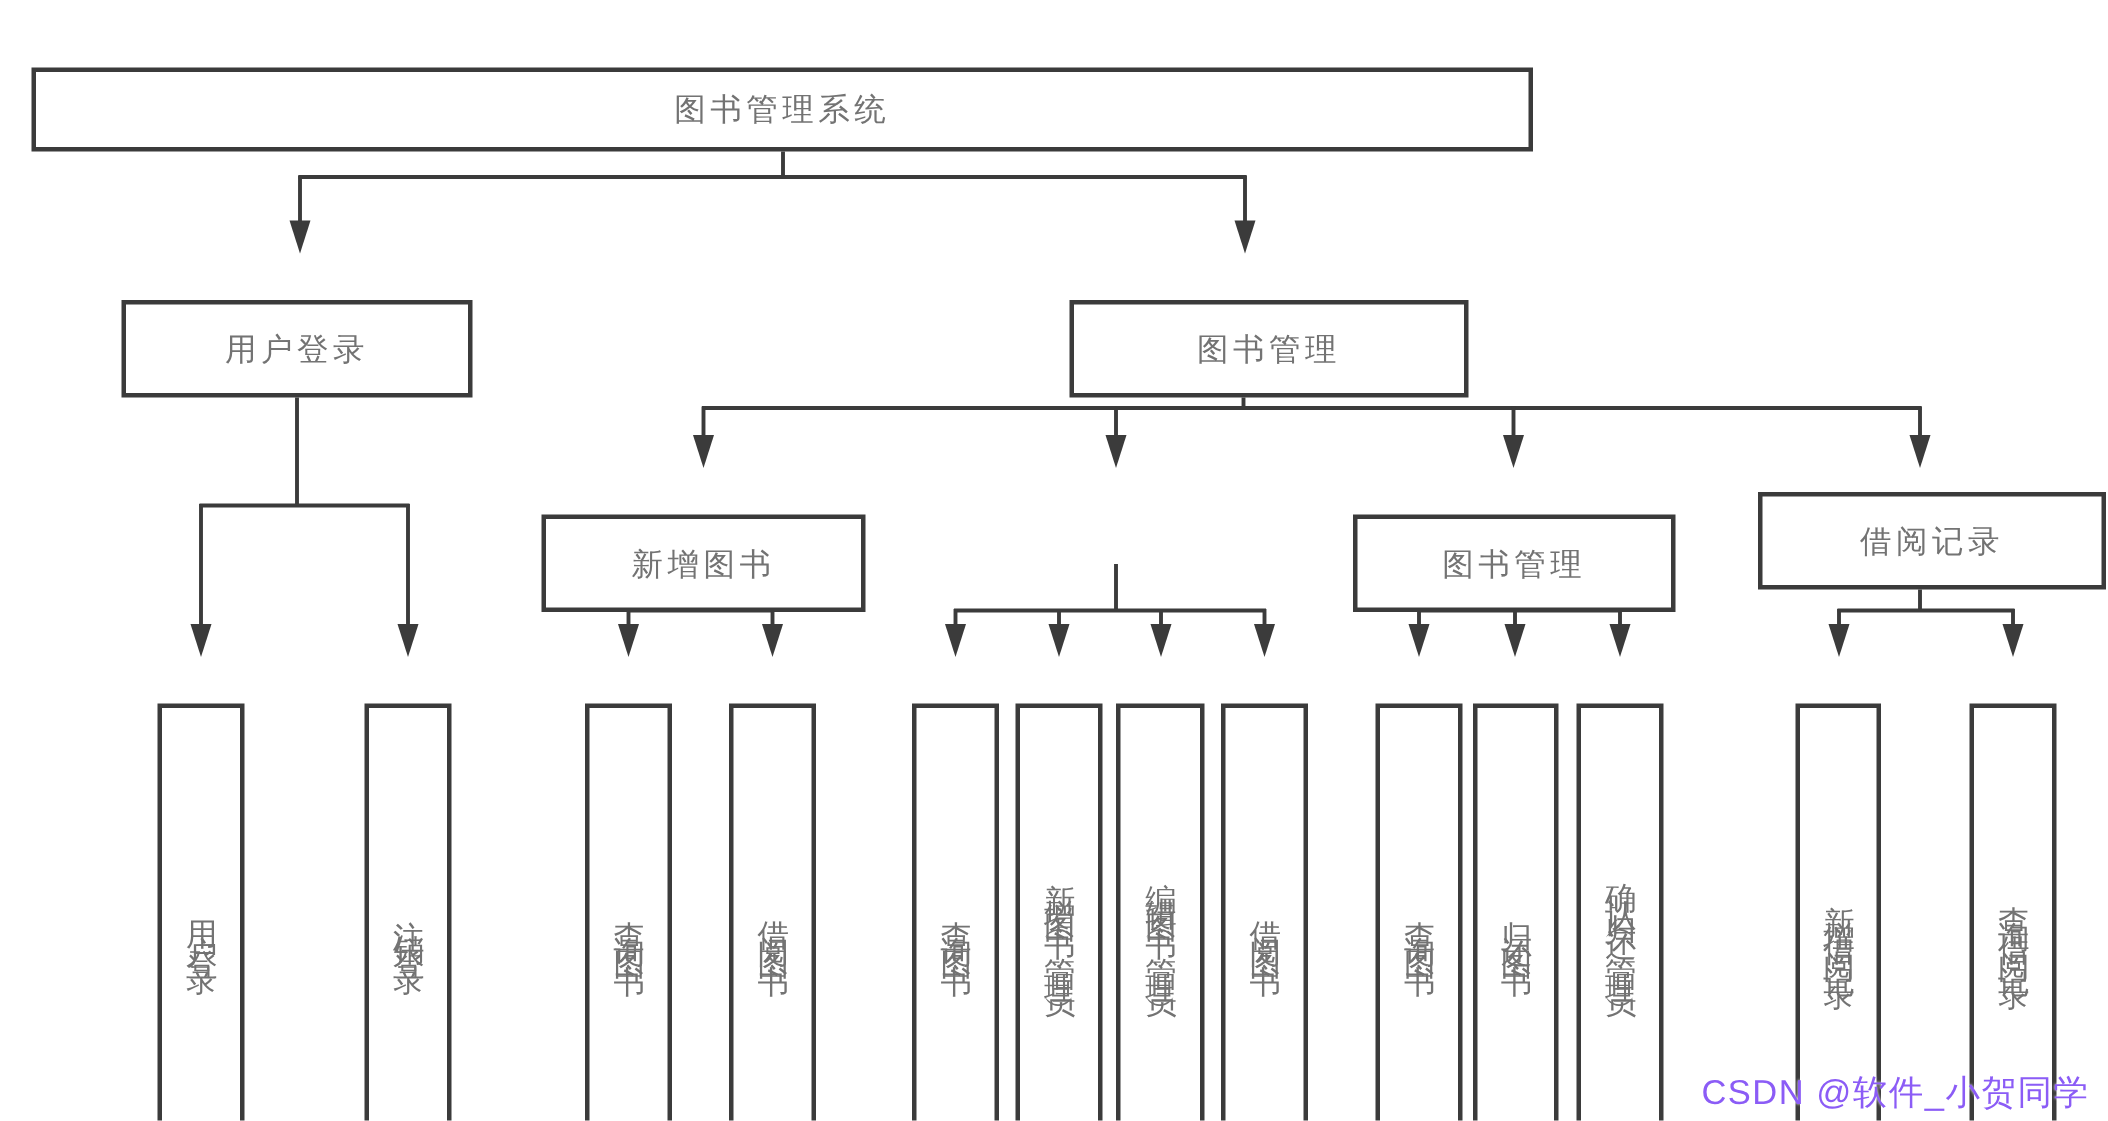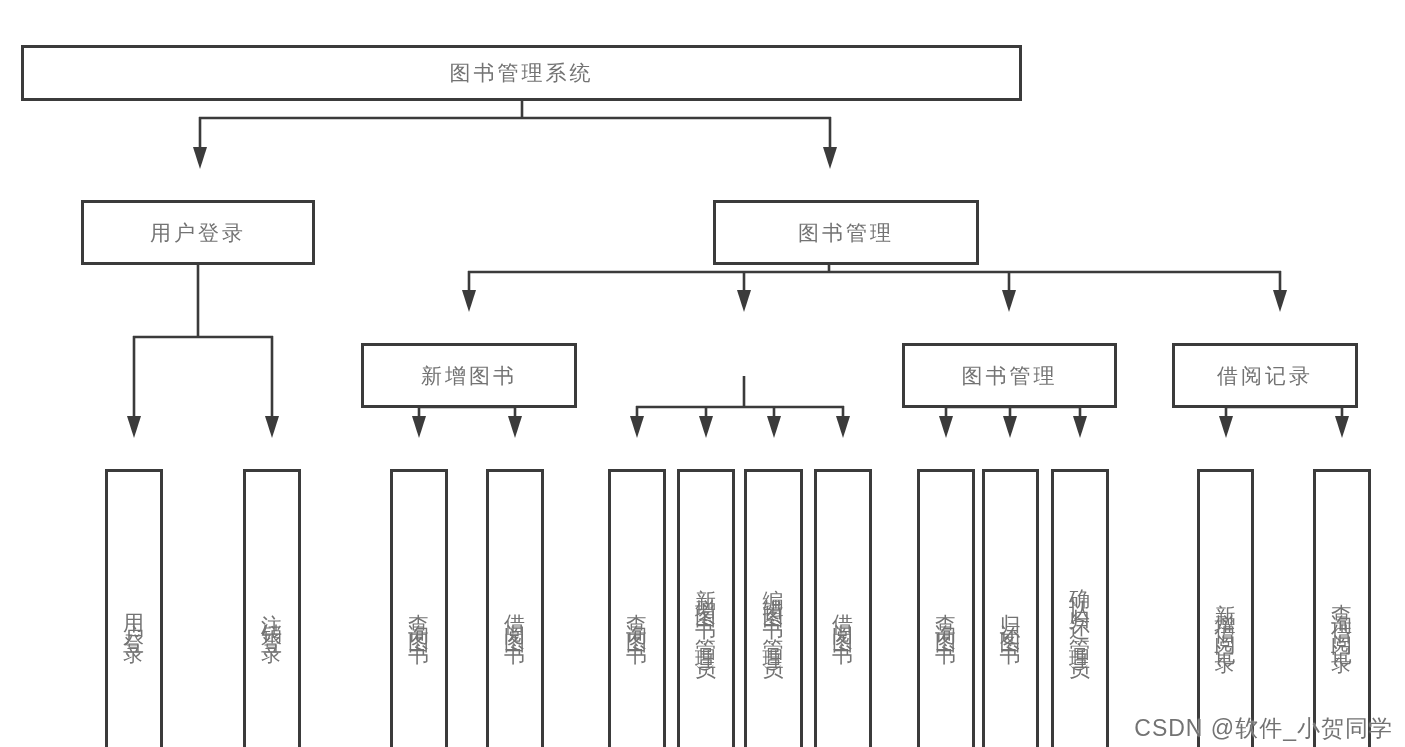--- a/index.html
+++ b/index.html
@@ -14,21 +14,21 @@
     color:#737373;font-size:21px;letter-spacing:3px;text-align:center;margin-top:32px;
   }
   .node.v{
     writing-mode:vertical-rl;text-orientation:mixed;
     font-size:21px;letter-spacing:10px;line-height:1;
   }
   .node .lbl{white-space:nowrap;}
   .node.v .lbl{white-space:normal;}
   .watermark{
     position:absolute;right:12px;bottom:3px;
-    font-size:23px;color:#737373;letter-spacing:1px;
+    font-size:23px;color:#8b5cf6;letter-spacing:1px;
     text-shadow:0 0 2px #ffffff;
   }
 </style>
 </head>
 <body>
 
 <div class="stage">
 
   <svg class="wires" width="1405" height="747" viewBox="0 0 1405 747">
     <g stroke="#3b3b3b" stroke-width="2.6" fill="none">
@@ -106,21 +106,21 @@
   <div class="node" style="left:713px;top:168px;width:266px;height:65px">
     <span class="lbl">图书管理</span>
   </div>
 
   <div class="node" style="left:361px;top:311px;width:216px;height:65px">
     <span class="lbl">新增图书</span>
   </div>
   <div class="node" style="left:902px;top:311px;width:215px;height:65px">
     <span class="lbl">图书管理</span>
   </div>
-  <div class="node" style="left:1172px;top:311px;width:186px;height:65px">
+  <div class="node" style="left:1172px;top:296px;width:232px;height:65px">
     <span class="lbl">借阅记录</span>
   </div>
 
   <div class="node v" style="left:105px;top:437px;width:58px;height:296px">
     <span class="lbl">用户登录</span>
   </div>
   <div class="node v" style="left:243px;top:437px;width:58px;height:296px">
     <span class="lbl">注销登录</span>
   </div>
 

